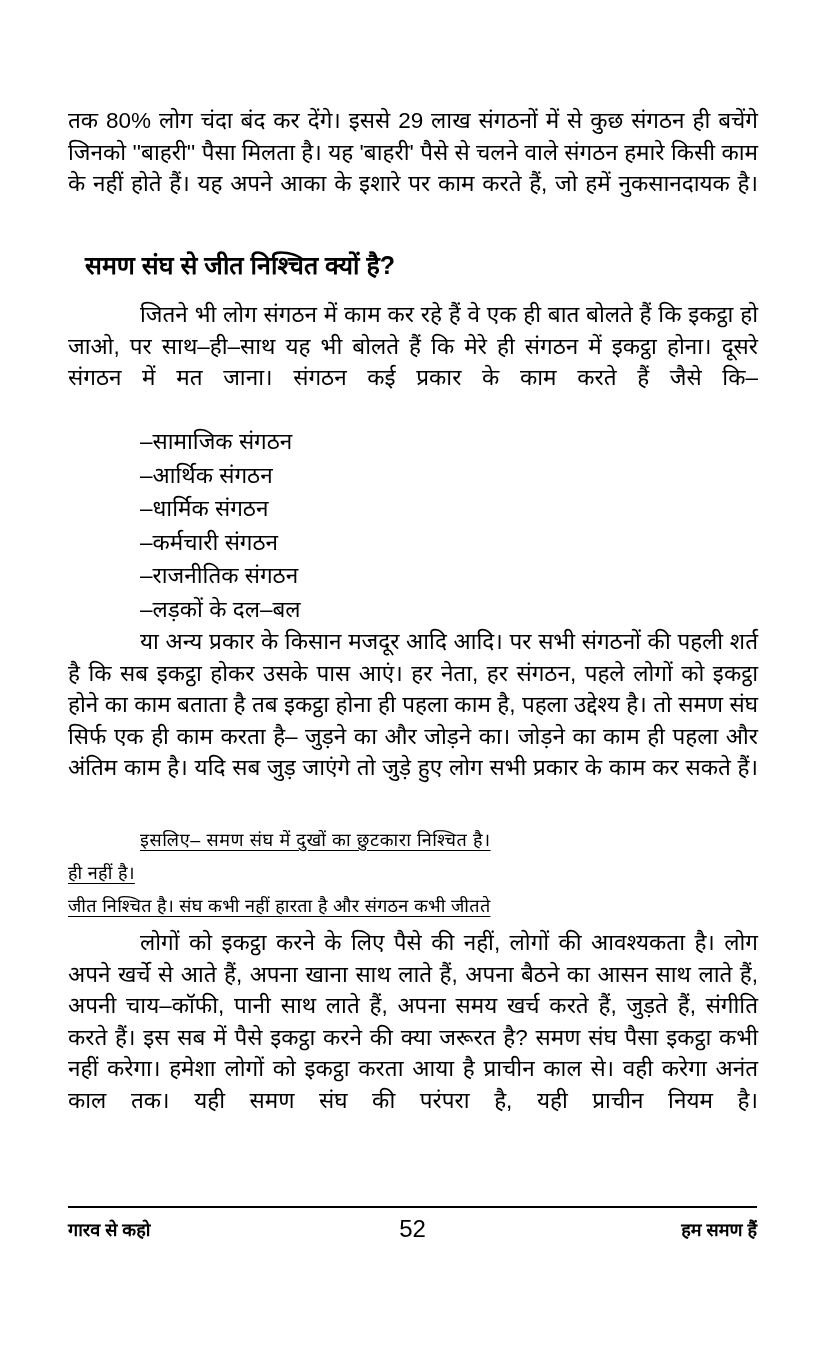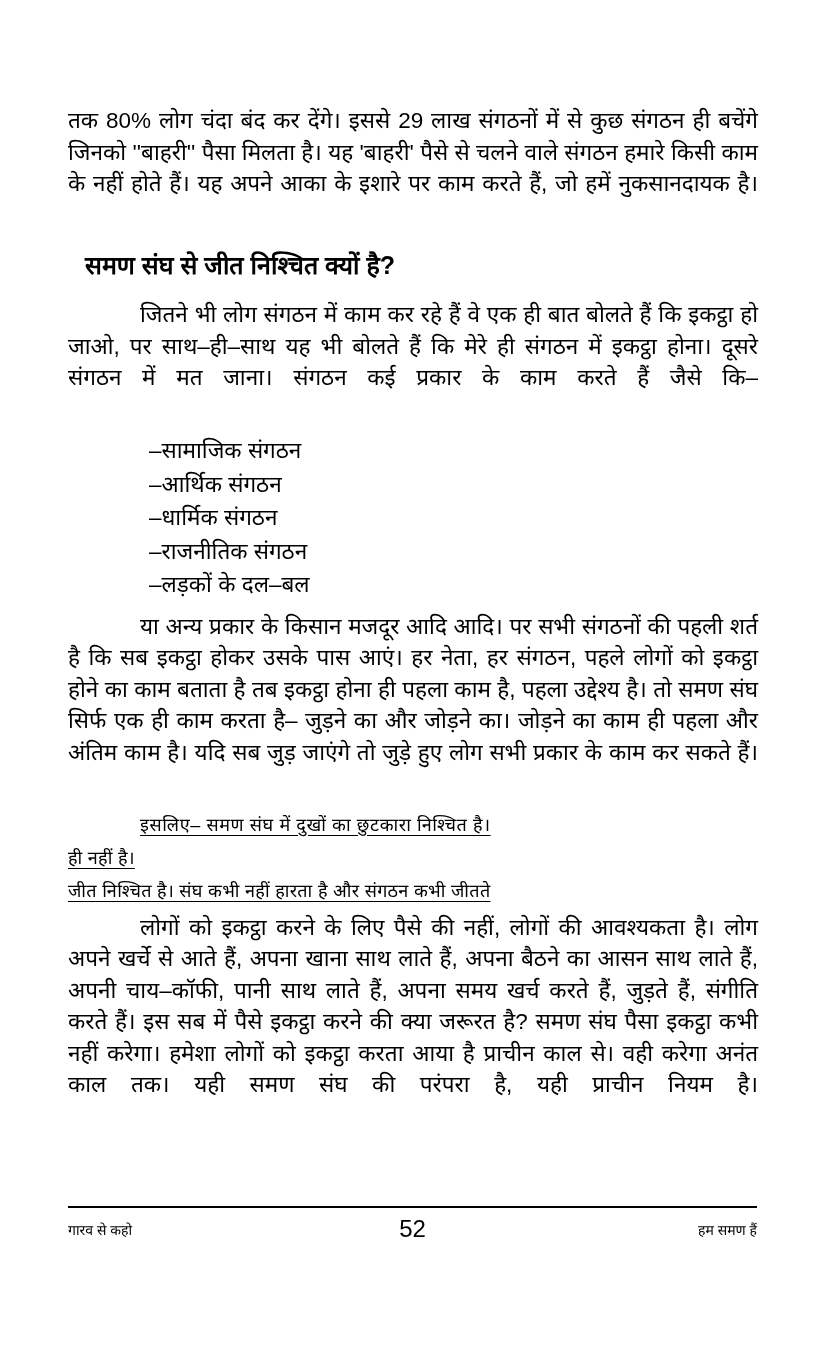--- a/index.html
+++ b/index.html
@@ -46,21 +46,21 @@
     text-indent: 72px;
   }
   .heading {
     margin: 17px;
     font-size: 25px;
     line-height: 34px;
     font-weight: bold;
     text-align: left;
   }
   .bullets {
-    margin: 9px;
+    margin: 0;
     padding: 0;
     list-style: none;
   }
   .bullets li {
     font-size: 22.5px;
     line-height: 33.5px;
     padding-left: 72px;
   }
   .boxed {
     font-weight: normal;
@@ -86,22 +86,22 @@
     right: 68px;
     bottom: 104px;
     height: 34px;
     border-top: 2.5px solid #000;
     display: flex;
     align-items: center;
     justify-content: space-between;
     padding-top: 4px;
   }
   .footer-left, .footer-right {
-    font-size: 14px;
-    font-weight: normal;
+    font-size: 18px;
+    font-weight: bold;
   }
   .footer-center {
     position: absolute;
     left: 0; right: 0;
     text-align: center;
     font-size: 24px;
     font-weight: normal;
     pointer-events: none;
   }
 </style>
@@ -114,20 +114,21 @@
     <div class="para para-justify">तक 80% लोग चंदा बंद कर देंगे। इससे 29 लाख संगठनों में से कुछ संगठन ही बचेंगे जिनको ''बाहरी'' पैसा मिलता है। यह 'बाहरी' पैसे से चलने वाले संगठन हमारे किसी काम के नहीं होते हैं। यह अपने आका के इशारे पर काम करते हैं, जो हमें नुकसानदायक है।</div>
 
     <div class="heading">समण संघ से जीत निश्चित क्यों है?</div>
 
     <div class="para para-justify indent">जितने भी लोग संगठन में काम कर रहे हैं वे एक ही बात बोलते हैं कि इकट्ठा हो जाओ, पर साथ–ही–साथ यह भी बोलते हैं कि मेरे ही संगठन में इकट्ठा होना। दूसरे संगठन में मत जाना। संगठन कई प्रकार के काम करते हैं जैसे कि–</div>
 
     <ul class="bullets">
       <li>–सामाजिक संगठन</li>
       <li>–आर्थिक संगठन</li>
       <li>–धार्मिक संगठन</li>
+      <li>–कर्मचारी संगठन</li>
       <li>–राजनीतिक संगठन</li>
       <li>–लड़कों के दल–बल</li>
     </ul>
 
     <div class="para para-justify indent">या अन्य प्रकार के किसान मजदूर आदि आदि। पर सभी संगठनों की पहली शर्त है कि सब इकट्ठा होकर उसके पास आएं। हर नेता, हर संगठन, पहले लोगों को इकट्ठा होने का काम बताता है तब इकट्ठा होना ही पहला काम है, पहला उद्देश्य है। तो समण संघ सिर्फ एक ही काम करता है– जुड़ने का और जोड़ने का। जोड़ने का काम ही पहला और अंतिम काम है। यदि सब जुड़ जाएंगे तो जुड़े हुए लोग सभी प्रकार के काम कर सकते हैं।</div>
 
     <div class="spacer-md"></div>
 
     <div class="boxed">
       <span class="first-line">इसलिए–  समण  संघ  में  दुखों  का  छुटकारा  निश्चित  है।</span>

